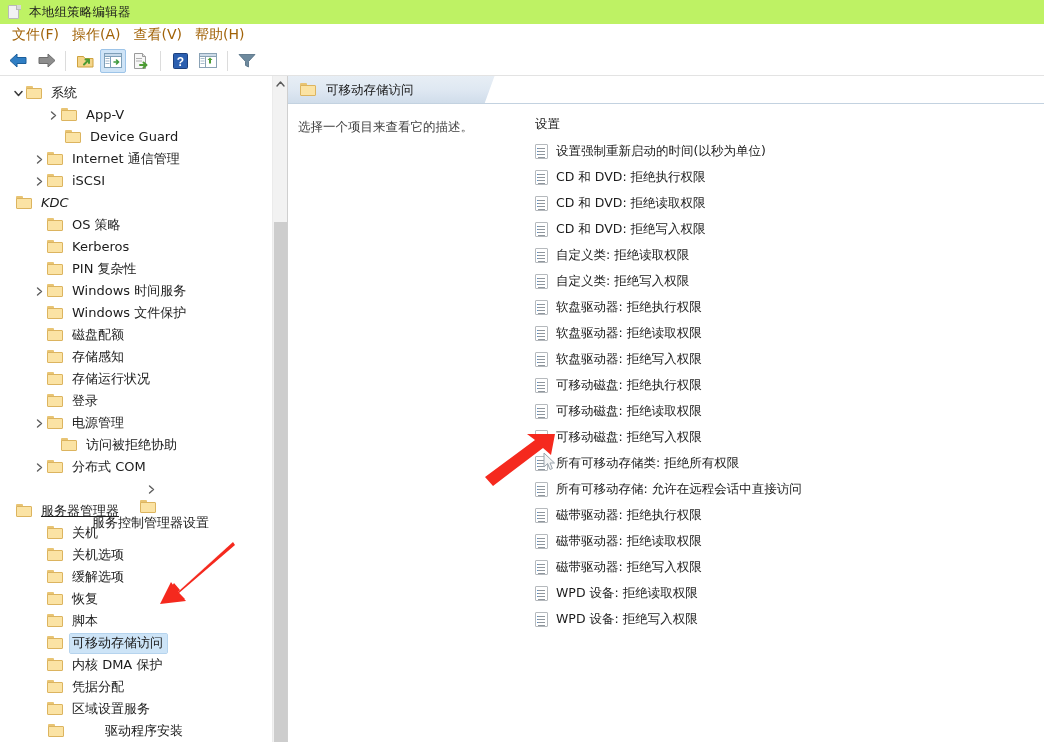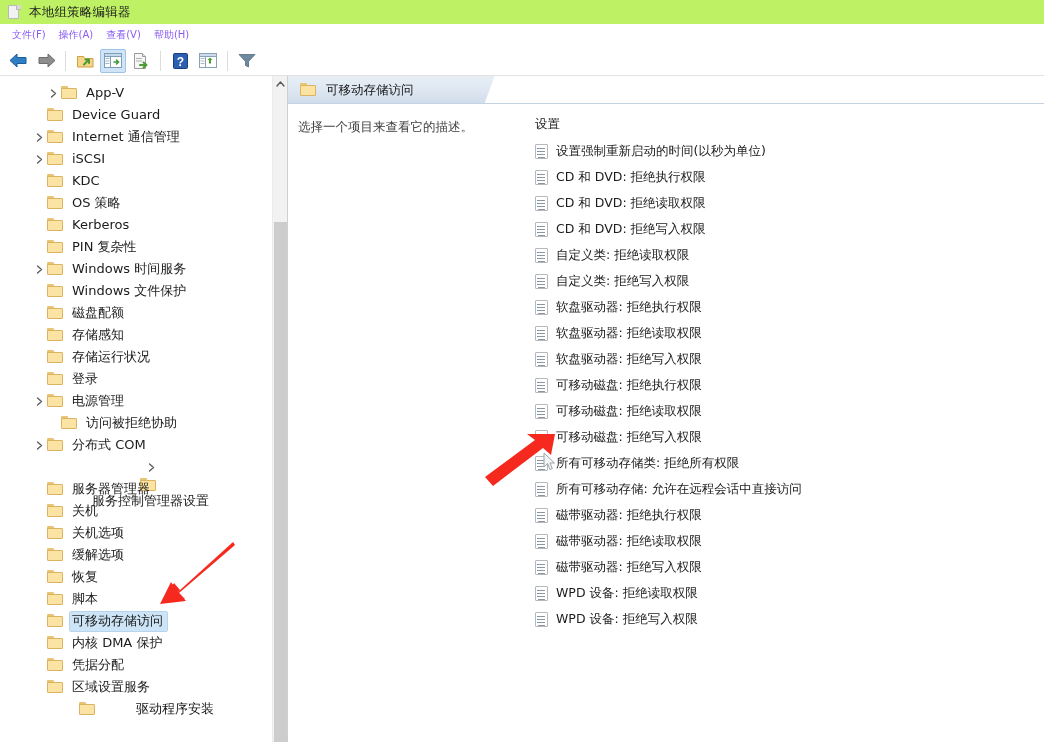--- a/index.html
+++ b/index.html
@@ -55,22 +55,22 @@
 
   
   .menubar {
     height: 22px;
     display: flex;
     align-items: center;
     padding-left: 6px;
     background: #ffffff;
   }
   .menubar .menu-item {
-    font-size: 10px;
-    color: #8b5cf6;
+    font-size: 14px;
+    color: #a16207;
     padding: 2px 7px 2px 6px;
     white-space: nowrap;
     cursor: default;
   }
 
   
   .toolbar {
     height: 30px;
     display: flex;
     align-items: center;
@@ -386,33 +386,45 @@
       <svg width="18" height="15" viewBox="0 0 18 15">
         <path d="M1 1.5 h16 L10.5 8.5 v5.5 l-3 -1.6 v-3.9 Z" fill="#6e8a9e" stroke="#4f6b80" stroke-width="0.8" stroke-linejoin="round"></path>
       </svg>
     </div>
   </div>
 
   <div class="content">
 
     <div class="left-pane">
       <div class="tree" id="tree-container">
+          <div class="tree-row" style="padding-left: 10px;">
+            <span class="twisty">
+              <svg width="9" height="7" viewBox="0 0 9 7">
+                <path d="M1 1.5 L4.5 5.5 L8 1.5" fill="none" stroke="#3b3b3b" stroke-width="1.5" stroke-linecap="round" stroke-linejoin="round"></path>
+              </svg>
+            </span>
+            <span class="folder">
+              <span class="tab"></span>
+              <span class="body"></span>
+            </span>
+            <span class="tree-label">系统</span>
+          </div>
           <div class="tree-row" style="padding-left: 45px;">
             <span class="twisty">
               <svg width="7" height="9" viewBox="0 0 7 9">
                 <path d="M1.5 1 L5.5 4.5 L1.5 8" fill="none" stroke="#5e5e5e" stroke-width="1.4" stroke-linecap="round" stroke-linejoin="round"></path>
               </svg>
             </span>
             <span class="folder">
               <span class="tab"></span>
               <span class="body"></span>
             </span>
             <span class="tree-label">App-V</span>
           </div>
-          <div class="tree-row" style="padding-left: 31px;">
+          <div class="tree-row" style="padding-left: 49px;">
             <span class="twisty"></span>
             <span class="folder">
               <span class="tab"></span>
               <span class="body"></span>
             </span>
             <span class="tree-label">Device Guard</span>
           </div>
           <div class="tree-row" style="padding-left: 31px;">
             <span class="twisty">
               <svg width="7" height="9" viewBox="0 0 7 9">
@@ -430,21 +442,21 @@
               <svg width="7" height="9" viewBox="0 0 7 9">
                 <path d="M1.5 1 L5.5 4.5 L1.5 8" fill="none" stroke="#5e5e5e" stroke-width="1.4" stroke-linecap="round" stroke-linejoin="round"></path>
               </svg>
             </span>
             <span class="folder">
               <span class="tab"></span>
               <span class="body"></span>
             </span>
             <span class="tree-label">iSCSI</span>
           </div>
-          <div class="tree-row" style="padding-left: 31px;">
+          <div class="tree-row" style=" font-style: italic;">
             <span class="twisty"></span>
             <span class="folder">
               <span class="tab"></span>
               <span class="body"></span>
             </span>
             <span class="tree-label">KDC</span>
           </div>
           <div class="tree-row" style="padding-left: 31px;">
             <span class="twisty"></span>
             <span class="folder">
@@ -558,21 +570,21 @@
               <svg width="7" height="9" viewBox="0 0 7 9">
                 <path d="M1.5 1 L5.5 4.5 L1.5 8" fill="none" stroke="#5e5e5e" stroke-width="1.4" stroke-linecap="round" stroke-linejoin="round"></path>
               </svg>
             </span>
             <span class="folder">
               <span class="tab"></span>
               <span class="body"></span>
             </span>
             <span class="tree-label">服务控制管理器设置</span>
           </div>
-          <div class="tree-row" style="padding-left: 31px;">
+          <div class="tree-row" style=" text-decoration: underline;">
             <span class="twisty"></span>
             <span class="folder">
               <span class="tab"></span>
               <span class="body"></span>
             </span>
             <span class="tree-label">服务器管理器</span>
           </div>
           <div class="tree-row" style="padding-left: 31px;">
             <span class="twisty"></span>
             <span class="folder">
@@ -638,21 +650,21 @@
             <span class="tree-label">凭据分配</span>
           </div>
           <div class="tree-row" style="padding-left: 31px;">
             <span class="twisty"></span>
             <span class="folder">
               <span class="tab"></span>
               <span class="body"></span>
             </span>
             <span class="tree-label">区域设置服务</span>
           </div>
-          <div class="tree-row" style="padding-left: 31px; gap: 32px;">
+          <div class="tree-row" style=" gap: 32px;">
             <span class="twisty"></span>
             <span class="folder">
               <span class="tab"></span>
               <span class="body"></span>
             </span>
             <span class="tree-label">驱动程序安装</span>
           </div>
         </div>
 
       <div class="lsb">

